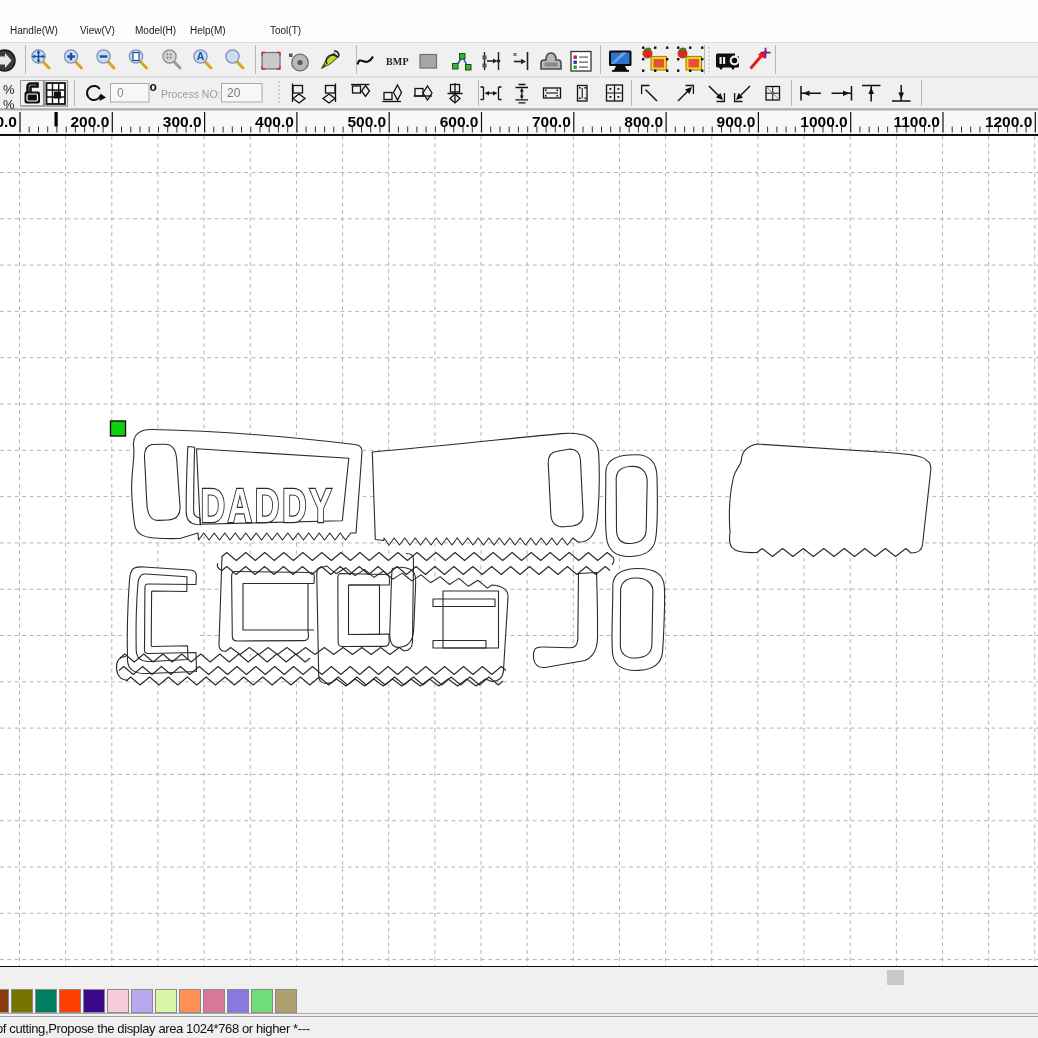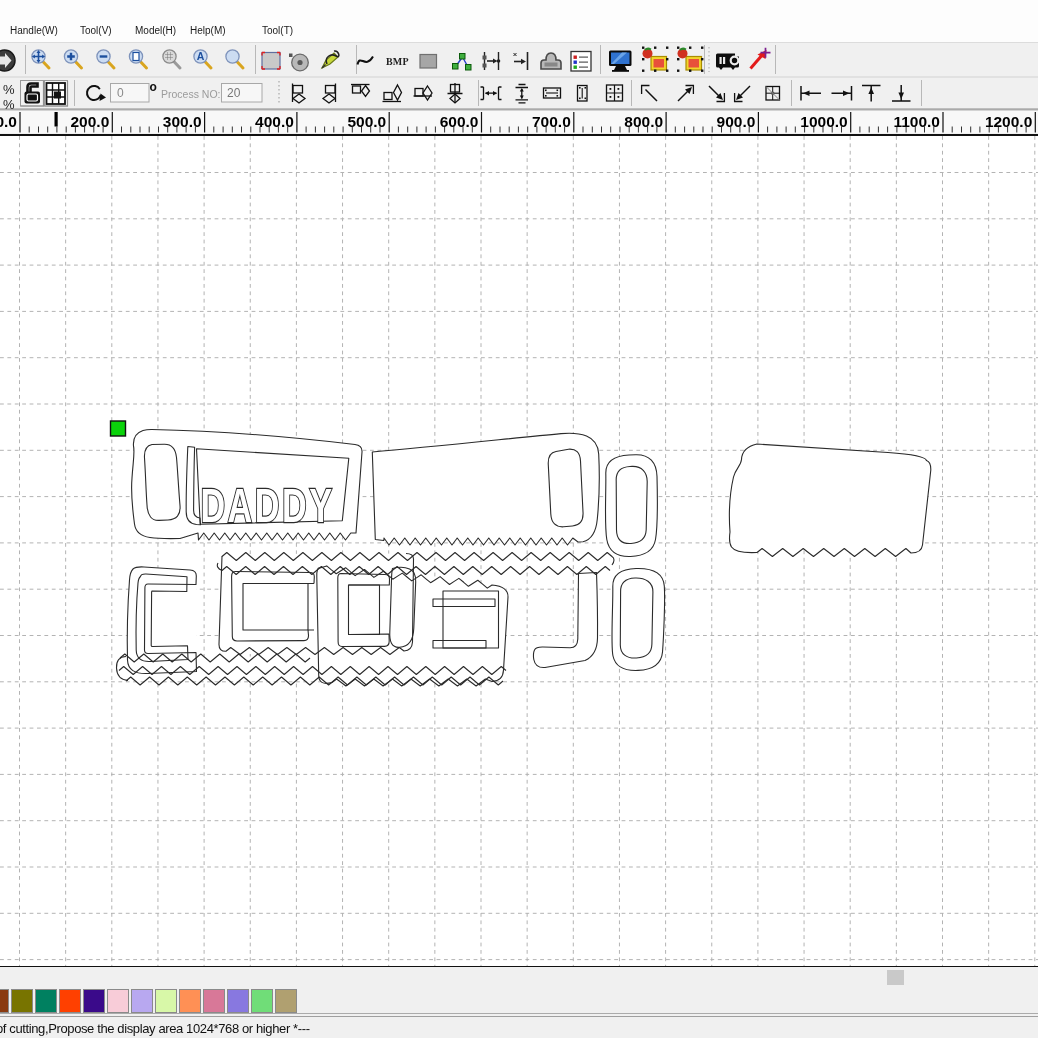--- a/index.html
+++ b/index.html
@@ -12,24 +12,24 @@
            border-top:1.5px solid #111; }
 #thumb { position:absolute; left:887px; top:3px; width:17px; height:15px; background:#c9c9c9; }
 #palette { position:absolute; left:0; top:986px; width:1038px; height:30px; background:#f0f0f0; }
 #status { position:absolute; left:0; top:1016px; width:1038px; height:22px; background:#f0f0f0;
           border-top:1px solid #9f9f9f; font-size:13px; color:#111; }
 #status span { position:absolute; left:-4px; top:4px; white-space:nowrap; letter-spacing:-0.38px; }
 </style></head>
 <body>
 <div id="menu">
     <span style="position:absolute;left:10px;top:25px">Handle(W)</span>
-    <span style="position:absolute;left:80px;top:25px">Tool(V)</span>
+    <span style="position:absolute;left:80px;top:25px">View(V)</span>
     <span style="position:absolute;left:135px;top:25px">Model(H)</span>
     <span style="position:absolute;left:190px;top:25px">Help(M)</span>
-    <span style="position:absolute;left:262px;top:25px">Tool(T)</span>
+    <span style="position:absolute;left:270px;top:25px">Tool(T)</span>
   </div>
 <svg id="tbars" width="1038" height="69" viewBox="0 42 1038 69">
     <rect x="0" y="42" width="1038" height="69" fill="#f0f0f0"></rect>
     <line x1="0" y1="42.5" x2="1038" y2="42.5" stroke="#dcdcdc"></line>
     <line x1="0" y1="77" x2="1038" y2="77" stroke="#d2d2d2"></line>
     <line x1="0" y1="108.6" x2="1038" y2="108.6" stroke="#b9b9b9"></line>
     <line x1="0" y1="109.8" x2="1038" y2="109.8" stroke="#8f8f8f"></line>
     <line x1="25.5" y1="45" x2="25.5" y2="74" stroke="#b8b8b8"></line>
     <line x1="255.5" y1="45" x2="255.5" y2="74" stroke="#b8b8b8"></line>
     <line x1="356.5" y1="45" x2="356.5" y2="74" stroke="#b8b8b8"></line>

